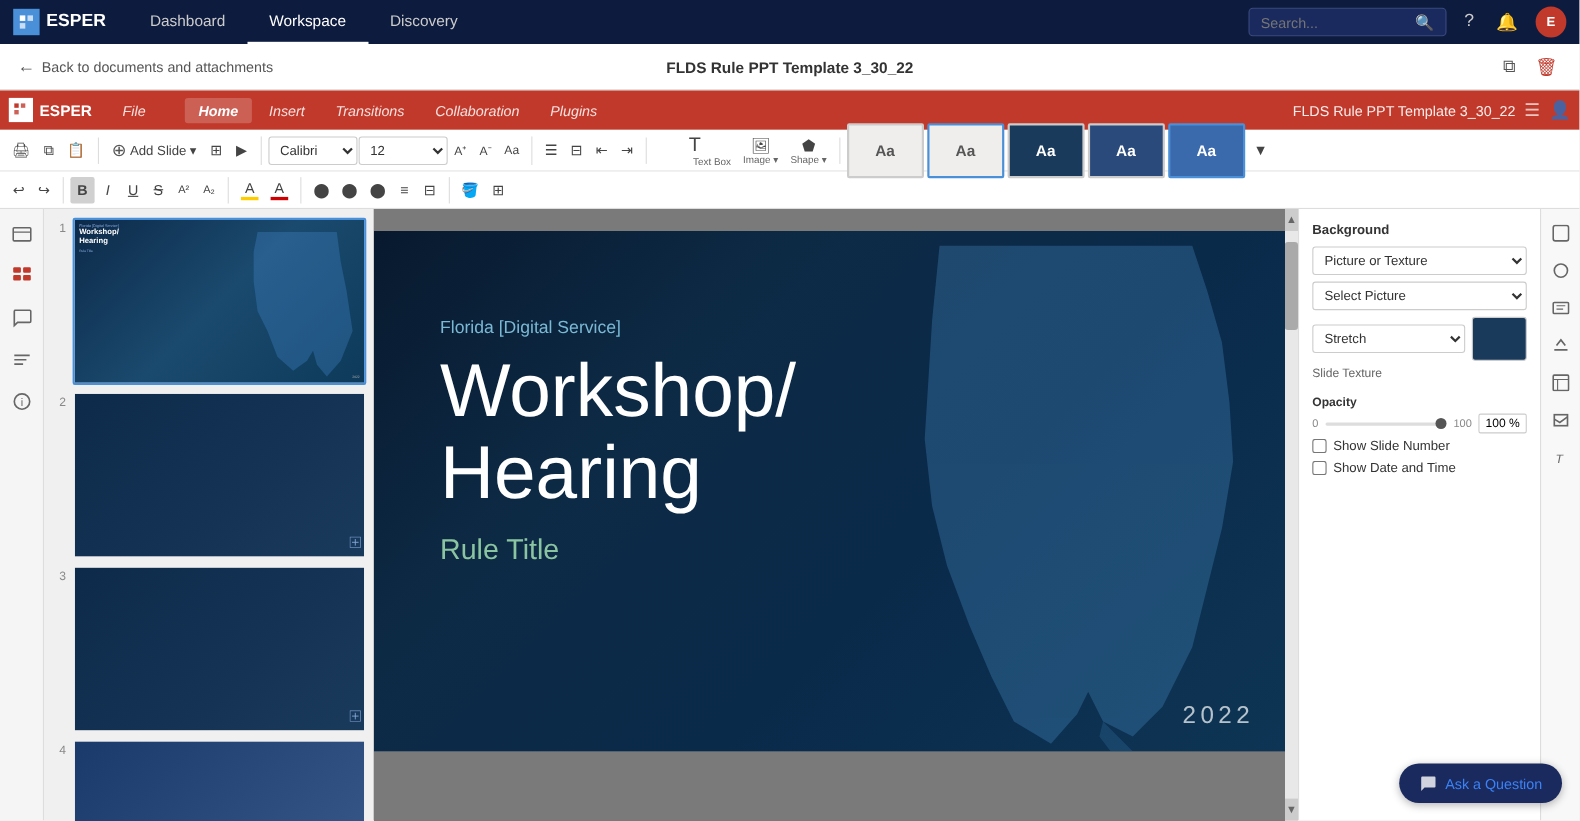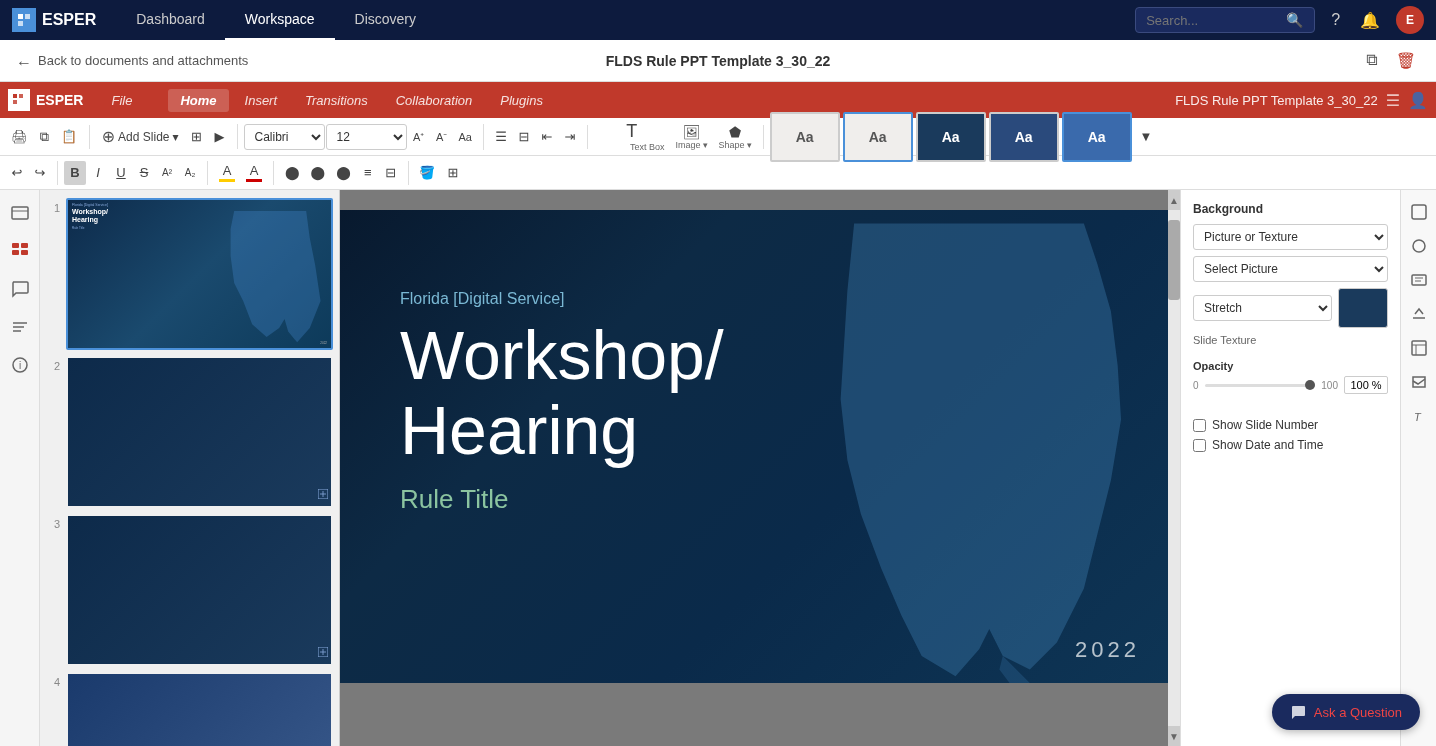--- a/index.html
+++ b/index.html
@@ -465,21 +465,21 @@
     .rp-from-texture {
       font-size: 11px;
       color: #666;
       margin-bottom: 4px;
     }
     .rp-from-texture-row {
       display: flex;
       gap: 6px;
       align-items: center;
     }
-    .opacity-section { margin-bottom: 24px; }
+    .opacity-section { margin-bottom: 4px; }
     .opacity-label {
       font-size: 11px;
       color: #333;
       font-weight: 600;
       margin-bottom: 4px;
     }
     .opacity-row {
       display: flex;
       align-items: center;
       gap: 6px;
@@ -973,18 +973,18 @@
         </svg>
     </div>
     <div class="si-btn">
       <svg width="16" height="16" viewBox="0 0 16 16">
           <text x="3" y="13" font-size="11" fill="#666" font-style="italic">T</text>
         </svg>
     </div>
   </div>
 </div>
 
-<div style="position:fixed;bottom:16px;right:16px;background:#1a2a5e;color:#ef4444;padding:10px 18px;border-radius:24px;display:flex;align-items:center;gap:8px;font-size:13px;cursor:pointer;z-index:1000;box-shadow:0 2px 8px rgba(0,0,0,0.3);">
+<div style="position:fixed;bottom:16px;right:16px;background:#1a2a5e;color:#3b82f6;padding:10px 18px;border-radius:24px;display:flex;align-items:center;gap:8px;font-size:13px;cursor:pointer;z-index:1000;box-shadow:0 2px 8px rgba(0,0,0,0.3);">
   <svg width="16" height="16" viewBox="0 0 16 16">
       <path d="M2 2 h12 a1 1 0 0 1 1 1 v8 a1 1 0 0 1 -1 1 H5 L2 15 V3 a1 1 0 0 1 1 -1Z" fill="white" opacity="0.8"></path>
     </svg>
   <span>Ask a Question</span>
 </div>
 
 </body></html>

